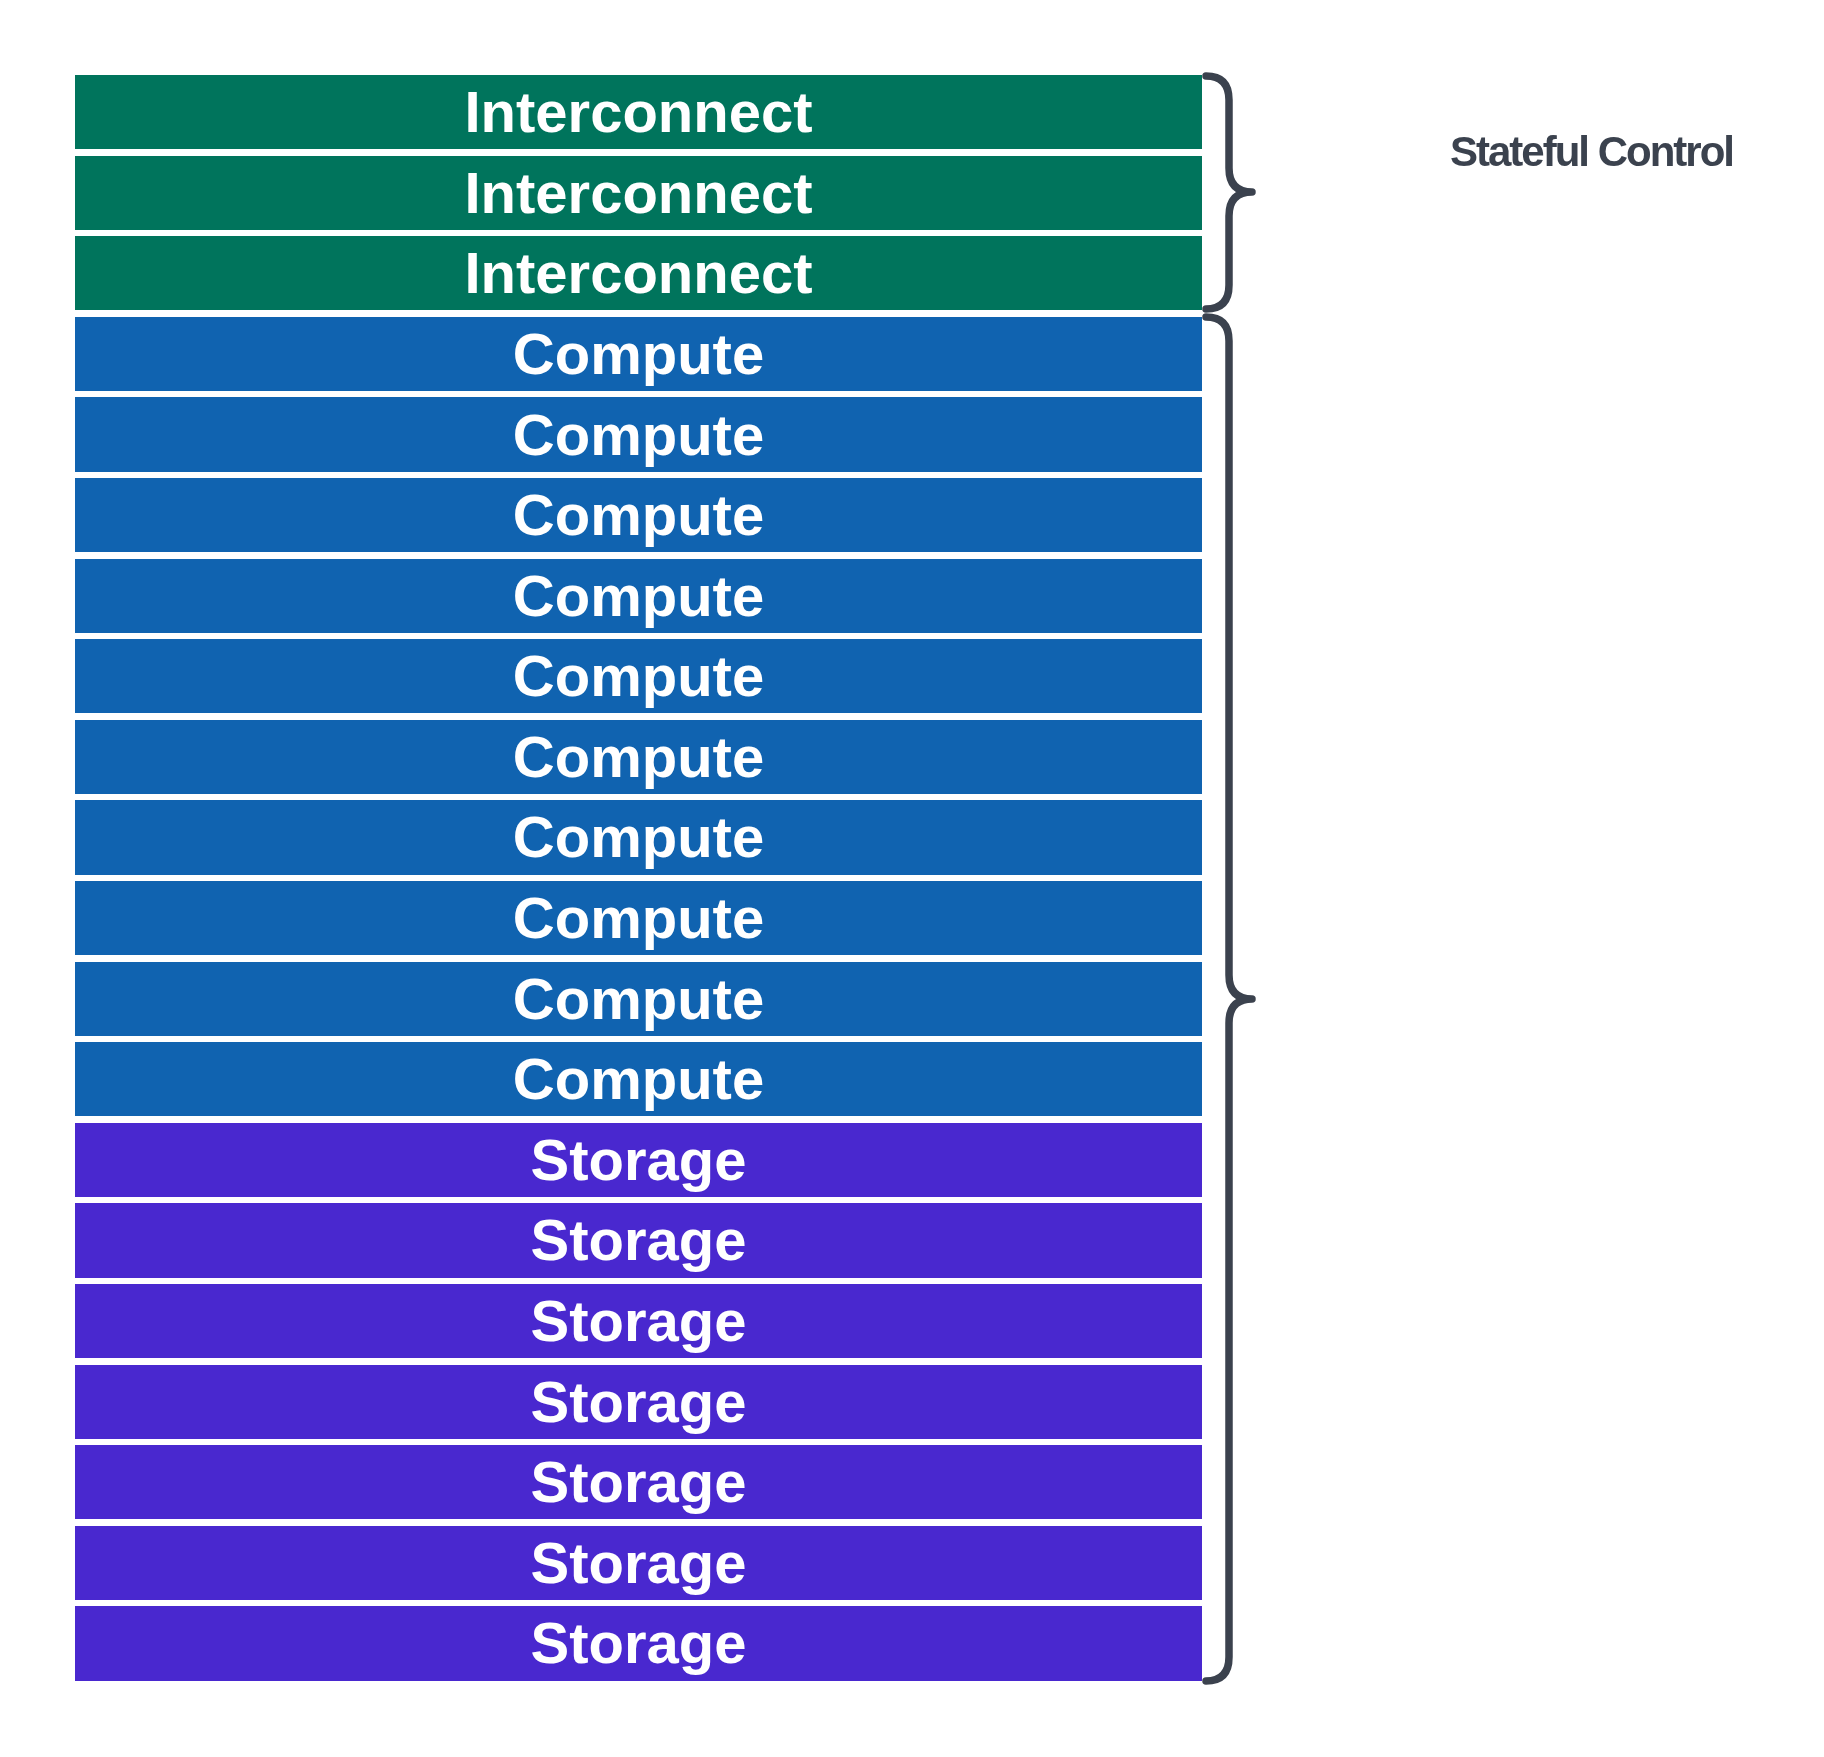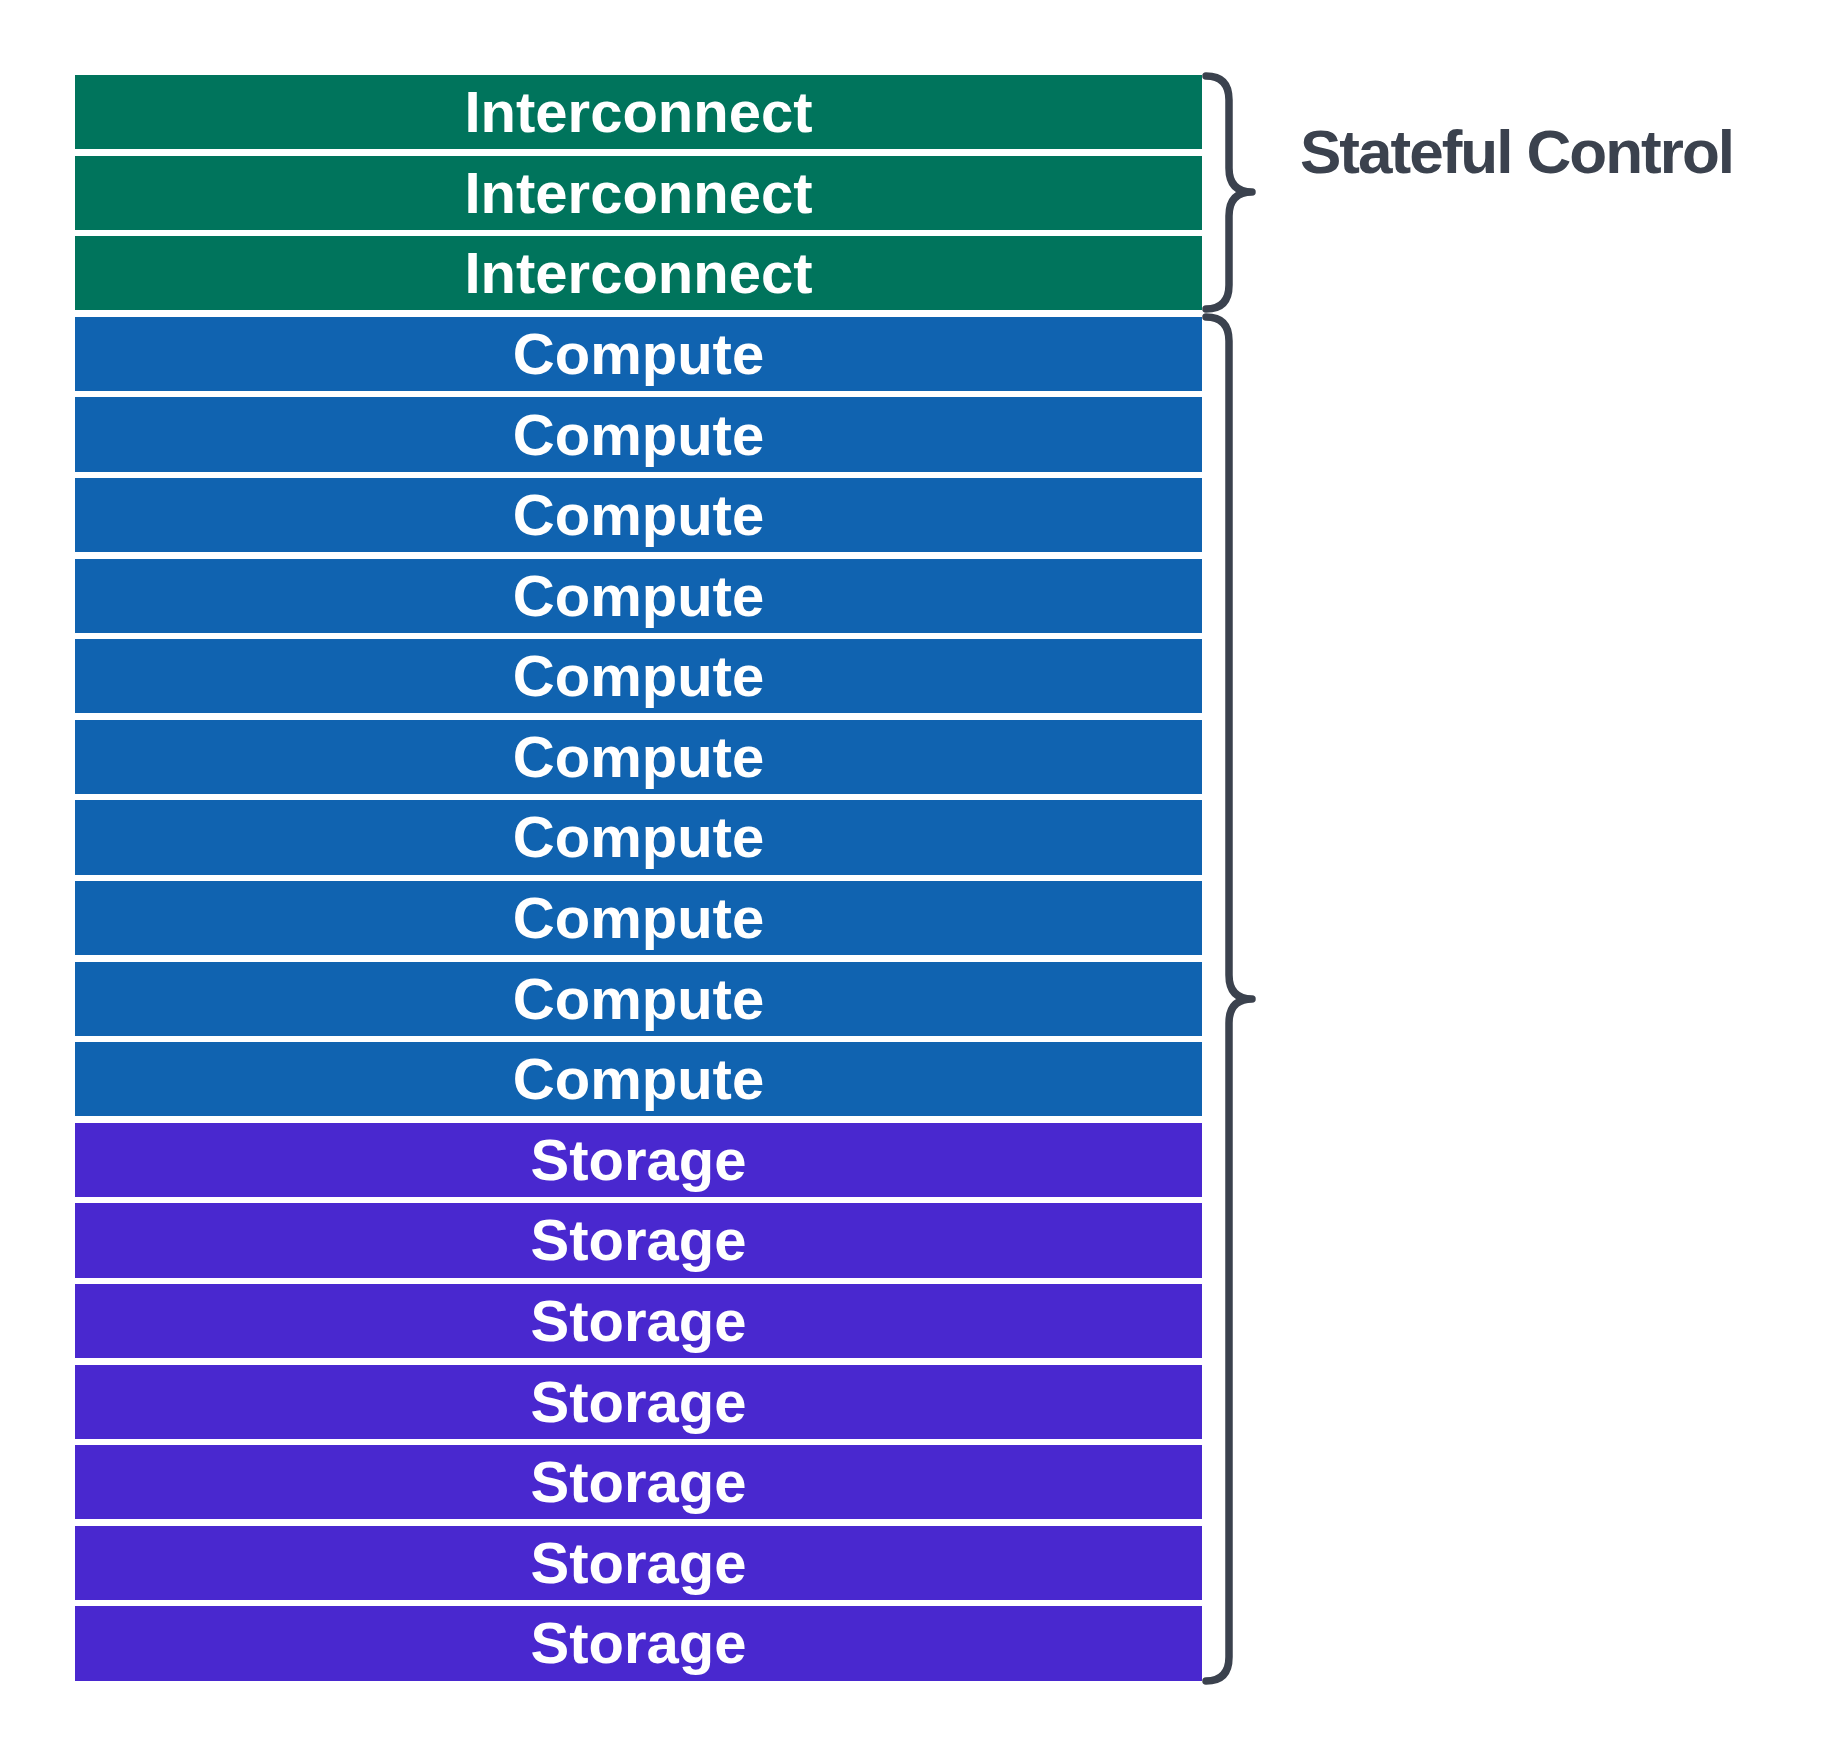--- a/index.html
+++ b/index.html
@@ -52,21 +52,21 @@
     stroke: var(--slate, #3b424e);
     stroke-width: 7.5;
     stroke-linecap: round;
     stroke-linejoin: round;
   }
   .glabel {
     position: absolute;
     right: 91px;
     text-align: right;
     color: var(--slate, #3b424e);
-    font-size: 62px;
+    font-size: 42px;
     font-weight: 700;
     letter-spacing: -2px;
     line-height: 63px;
     white-space: nowrap;
   }
   .glabel.stateful  { top: 120px; }
   .glabel.stateless { top: 958px; }
 </style>
 </head>
 <body>

